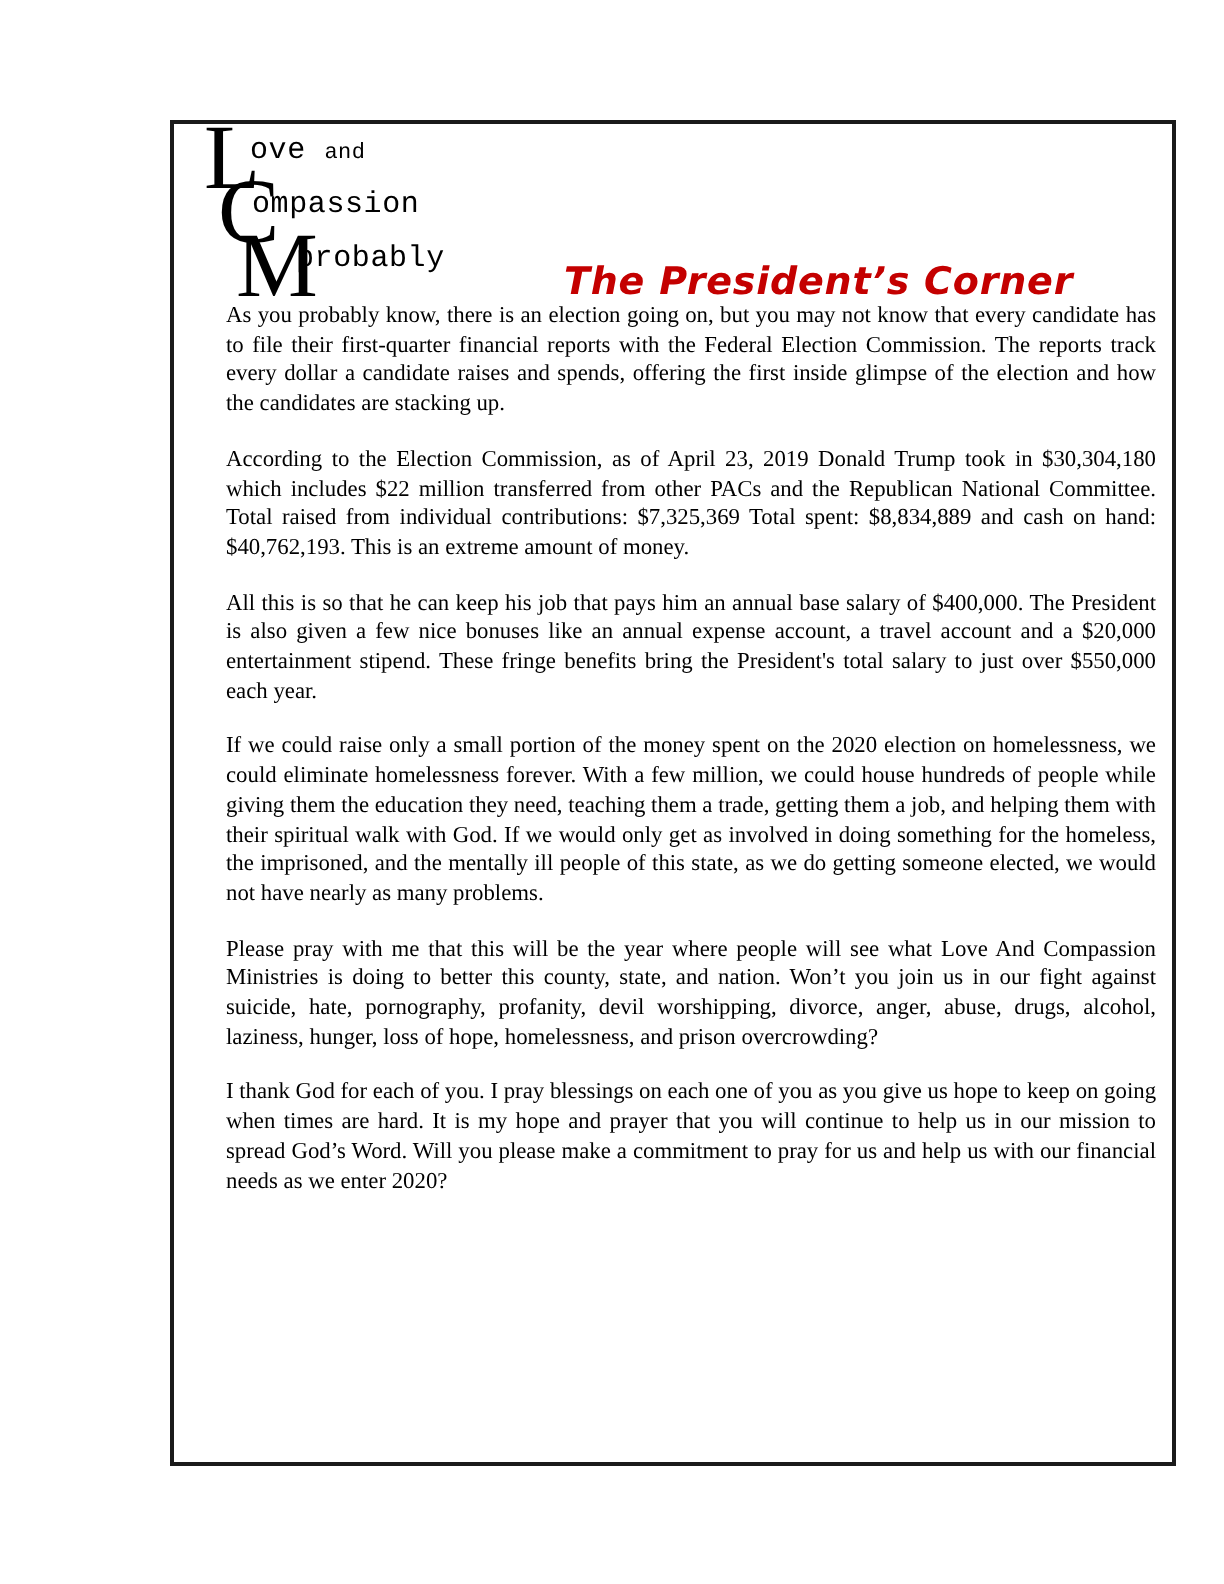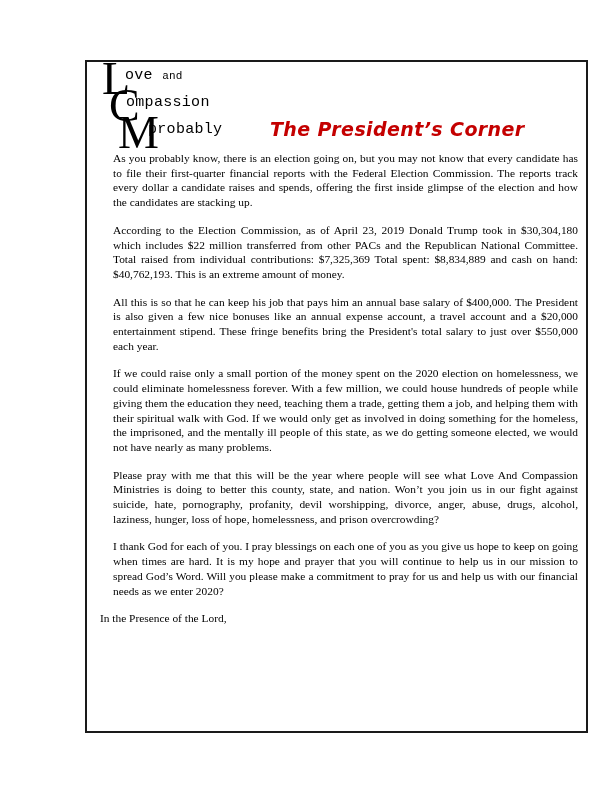--- a/index.html
+++ b/index.html
@@ -30,21 +30,21 @@
   .big-m { left:18px; top:48px; }
   .logo .word {
     position:absolute; font-size:15px; line-height:1;
     font-family:Liberation Mono, monospace; letter-spacing:0.3px;
   }
   .word-1 { left:25px; top:6px; }
   .word-2 { left:16px; top:33px;margin-left:10px; }
   .word-3 { left:48px; top:60px; }
   .word .small { font-size:11px; letter-spacing:0.2px; }
   .title {
-    position:absolute; left:170px; top:56px; margin:0;
+    position:absolute; left:170px; top:56px; margin:12px;
     font-family:"DejaVu Sans", sans-serif;
     font-style:italic; font-weight:bold;
     font-size:19px; letter-spacing:0.4px;
     color:#c40000; white-space:nowrap;
   }
   .salutation {
     margin:0 0 15px 0;
     font-weight:bold; font-size:11.6px; line-height:15px;
   }
   .body-par {
@@ -79,15 +79,14 @@
   </div>
 
 
   <p class="body-par">As you probably know, there is an election going on, but you may not know that every candidate has to file their first-quarter financial reports with the Federal Election Commission. The reports track every dollar a candidate raises and spends, offering the first inside glimpse of the election and how the candidates are stacking up.</p>
   <p class="body-par">According to the Election Commission, as of April 23, 2019 Donald Trump took in $30,304,180 which includes $22 million transferred from other PACs and the Republican National Committee. Total raised from individual contributions: $7,325,369  Total spent: $8,834,889 and cash on hand: $40,762,193.  This is an extreme amount of money.</p>
   <p class="body-par">All this is so that he can keep his job that pays him an annual base salary of $400,000.  The President is also given a few nice bonuses like an annual expense account, a travel account and a $20,000 entertainment stipend. These fringe benefits bring the President's total salary to just over $550,000 each year.</p>
   <p class="body-par">If we could raise only a small portion of the money spent on the 2020 election on homelessness, we could eliminate homelessness forever.  With a few million, we could house hundreds of people while giving them the education they need, teaching them a trade, getting them a job, and helping them with their spiritual walk with God.  If we would only get as involved in doing something for the homeless, the imprisoned, and the mentally ill people of this state, as we do getting someone elected, we would not have nearly as many problems.</p>
   <p class="body-par">Please pray with me that this will be the year where people will see what Love And Compassion Ministries is doing to better this county, state, and nation.  Won’t you join us in our fight against suicide, hate, pornography, profanity, devil worshipping, divorce, anger, abuse, drugs, alcohol, laziness, hunger, loss of hope, homelessness, and prison overcrowding?</p>
   <p class="body-par">I thank God for each of you.  I pray blessings on each one of you as you give us hope to keep on going when times are hard.  It is my hope and prayer that you will continue to help us in our mission to spread God’s Word.  Will you please make a commitment to pray for us and help us with our financial needs as we enter 2020?</p>
 
-  <p class="closing">In the Presence of the Lord,</p>
 
 </div>
 
 </body></html>

